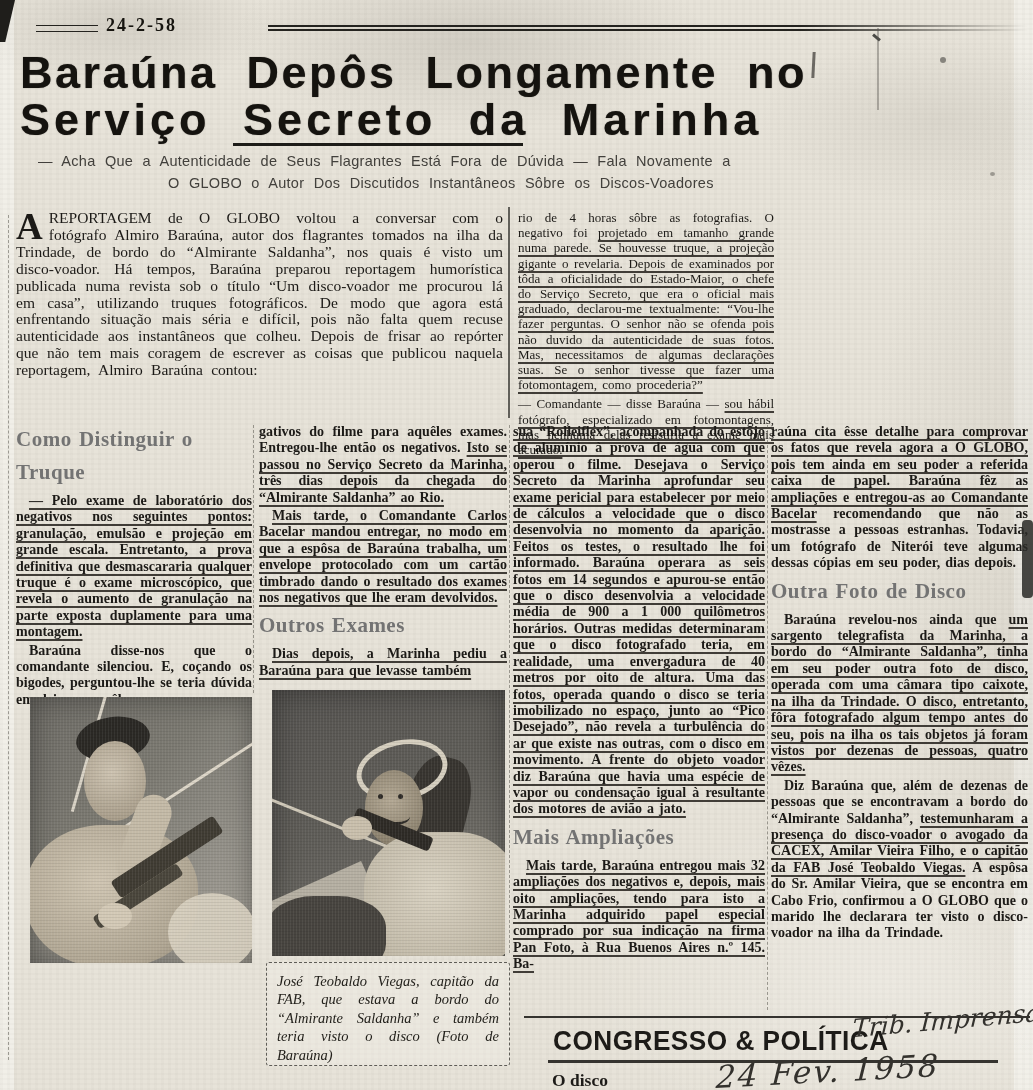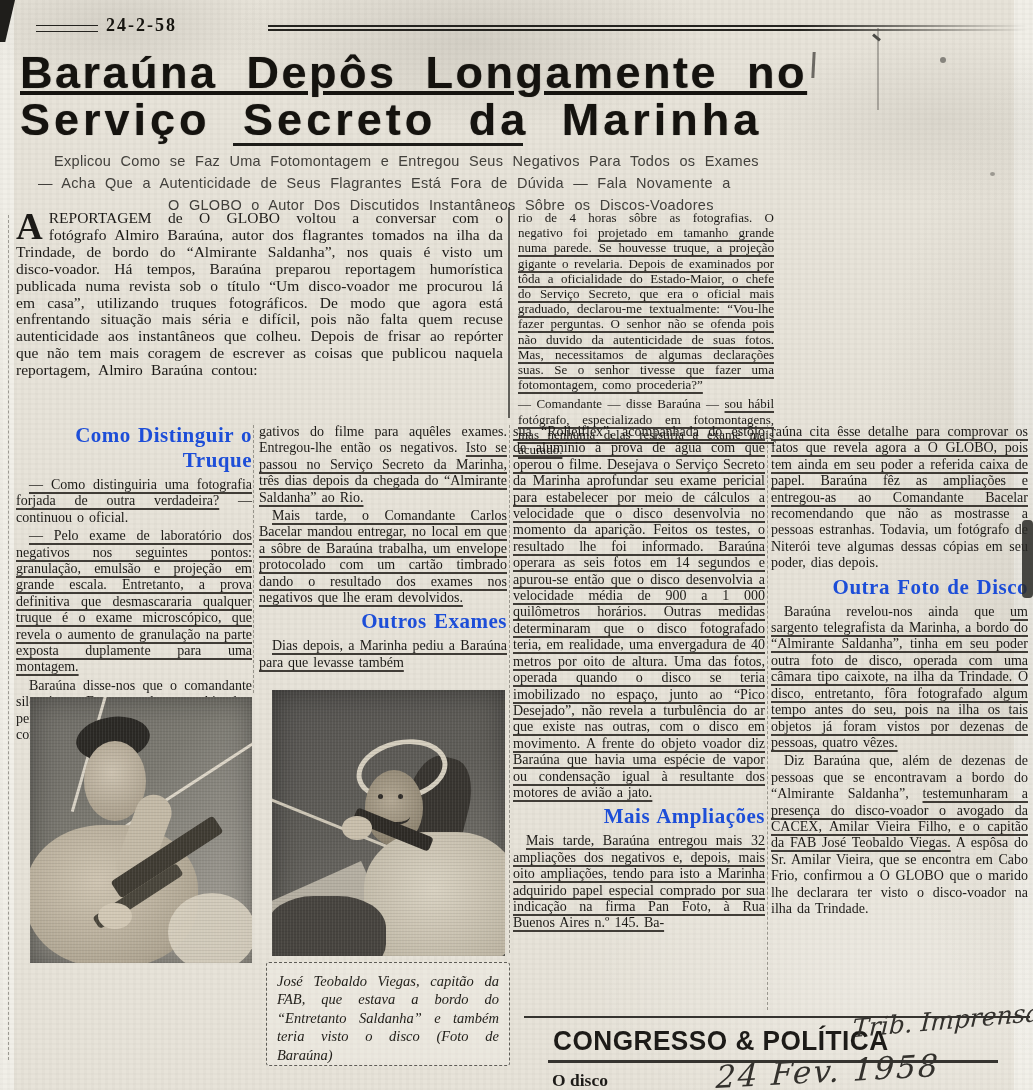--- a/index.html
+++ b/index.html
@@ -35,24 +35,24 @@
   .intro-left{position:absolute;font-size:15.5px;line-height:16.9px;text-align:justify;word-spacing:4.5px;}
   .intro-left p{margin:0;}
   .intro-left .cont{margin-top:3px;padding-left:22px;}
   .dropcap{float:left;font-size:37px;line-height:29px;font-weight:bold;padding:2px 6px 0 0;}
   .intro-right{position:absolute;font-size:13px;line-height:15.2px;text-align:justify;word-spacing:2px;}
   .intro-right p{margin:0 0 4px;}
   .vrule{position:absolute;width:1.6px;background:#403e39;opacity:.8;}
   .vdash{position:absolute;width:0;border-left:1.6px dashed #5a5850;opacity:.55;}
   
   .bcol{position:absolute;font-size:14px;line-height:16.4px;text-align:justify;word-spacing:1.5px;}
-  .bcol p{margin:0 0 2px;text-indent:13px;}
+  .bcol p{margin:0 0 2px;text-indent:13px;font-weight:bold;}
   .bcol p.noind{text-indent:0;}
-  .bcol h2{font-size:21px;line-height:25px;margin:3px 0 4px;text-align:right;font-weight:bold;
-    color:#1d4ed8;letter-spacing:.5px;}
+  .bcol h2{font-size:21px;line-height:33px;margin:3px 0 4px;text-align:left;font-weight:bold;
+    color:#737373;letter-spacing:.5px;}
   .un{text-decoration:underline;text-decoration-thickness:1.8px;text-underline-offset:2.6px;
     text-decoration-color:rgba(28,25,20,.82);text-decoration-skip-ink:none;}
   
   .photo{position:absolute;overflow:hidden;box-shadow:inset 0 0 28px rgba(0,0,0,.38);}
   .photo .shape{position:absolute;}
   .photo .grain{position:absolute;inset:0;
     background:repeating-linear-gradient(0deg, rgba(0,0,0,.07) 0 1px, transparent 1px 3px),
                repeating-linear-gradient(90deg, rgba(255,255,255,.06) 0 1px, transparent 1px 3px);}
   .photo1{background:linear-gradient(135deg,#6e6c66 0%,#7b7971 40%,#95928a 72%,#a7a399 100%);}
   .photo2{background:linear-gradient(150deg,#555350 0%,#5f5d58 45%,#6d6b65 70%,#7c7971 100%);}
@@ -81,54 +81,52 @@
   <div class="margin-strip" style="left:1014px;top:0;width:19px;height:1090px;"></div>
   <div class="tex"></div>
 
   <div class="dbl" style="left:36px;top:25px;width:62px;"></div>
   <div class="stamp" style="left:106px;top:15px;">24-2-58</div>
   <div class="dbl fade" style="left:268px;top:25px;width:760px;">
     <div class="l"></div>
       <div class="l"></div>
   </div>
 
-  <div class="headline hl1" style="left:20px;top:47px;text-decoration:underline;">Baraúna Depôs Longamente no</div>
+  <div class="headline hl1" style="left:20px;top:47px;">Baraúna Depôs Longamente no</div>
   <div class="headline hl2" style="left:20px;top:94px;">Serviço Secreto da Marinha</div>
 
   <div class="deck-rule" style="left:233px;top:143px;width:290px;height:3px;"></div>
   <div class="deck" style="left:38px;top:150px;">
-    <div class="d1">Explicou Como se Faz Uma Fotomontagem e Entregou Seus Negativos Para Todos os Exames</div>
     <div class="d2">— Acha Que a Autenticidade de Seus Flagrantes Está Fora de Dúvida — Fala Novamente a</div>
     <div class="d3">O GLOBO o Autor Dos Discutidos Instantâneos Sôbre os Discos-Voadores</div>
   </div>
 
   <div class="intro-left" style="left:16px;top:210px;width:487px;">
     <p><span class="dropcap">A</span><span>REPORTAGEM de O GLOBO voltou a conversar com o fotógrafo Almiro Baraúna, autor dos flagrantes tomados na ilha da Trindade, de bordo do “Almirante Saldanha”, nos quais é visto um disco-voador. Há tempos, Baraúna preparou reportagem humorística publicada numa revista sob o título “Um disco-voador me procurou lá em casa”, utilizando truques fotográficos. De modo que agora está enfrentando situação mais séria e difícil, pois não falta quem recuse autenticidade aos instantâneos que colheu. Depois de frisar ao repórter que não tem mais coragem de escrever as coisas que publicou naquela reportagem, Almiro Baraúna contou:</span></p>
   </div>
   <div class="vrule" style="left:508px;top:207px;height:211px;"></div>
   <div class="intro-right" style="left:518px;top:210px;width:256px;">
     <p><span>rio de 4 horas sôbre as fotografias. O negativo foi </span><span class="un">projetado em tamanho grande numa parede. Se houvesse truque, a projeção gigante o revelaria. Depois de examinados por tôda a oficialidade do Estado-Maior, o chefe do Serviço Secreto, que era o oficial mais graduado, declarou-me textualmente: “Vou-lhe fazer perguntas. O senhor não se ofenda pois não duvido da autenticidade de suas fotos. Mas, necessitamos de algumas declarações suas. Se o senhor tivesse que fazer uma fotomontagem, como procederia?”</span></p>
     <p><span>— Comandante — disse Baraúna — </span><span class="un">sou hábil fotógrafo, especializado em fotomontagens, mas nenhuma delas resistiria a exame mais acurado.</span></p>
   </div>
 
   <div class="vdash" style="left:8px;top:215px;height:845px;"></div>
   <div class="vdash" style="left:253px;top:425px;height:268px;"></div>
   <div class="vdash" style="left:509px;top:425px;height:528px;"></div>
   <div class="vdash" style="left:767px;top:425px;height:585px;"></div>
 
   <div class="bcol" style="left:16px;top:420px;width:236px;">
     <h2>Como Distinguir o Truque</h2>
-    <p><span class="un">— Como distinguiria uma fotografia forjada de outra verdadeira?</span><span> — continuou o oficial.</span></p>
     <p><span class="un">— Pelo exame de laboratório dos negativos nos seguintes pontos: granulação, emulsão e projeção em grande escala. Entretanto, a prova definitiva que desmascararia qualquer truque é o exame microscópico, que revela o aumento de granulação na parte exposta duplamente para uma montagem.</span></p>
     <p><span>Baraúna disse-nos que o comandante silenciou. E, coçando os bigodes, perguntou-lhe se teria dúvida em deixar com êle os ne-</span></p>
   </div>
 
   <div class="bcol" style="left:259px;top:424px;width:248px;">
     <p class="noind"><span>gativos do filme para aquêles exames. Entregou-lhe então os negativos. </span><span class="un">Isto se passou no Serviço Secreto da Marinha, três dias depois da chegada do “Almirante Saldanha” ao Rio.</span></p>
-    <p><span class="un">Mais tarde, o Comandante Carlos Bacelar mandou entregar, no local em que a sôbre de Baraúna trabalha, um envelope protocolado com um cartão timbrado dando o resultado dos exames nos negativos que lhe eram devolvidos.</span></p>
+    <p><span class="un">Mais tarde, o Comandante Carlos Bacelar mandou entregar, no modo em que a espôsa de Baraúna trabalha, um envelope protocolado com um cartão timbrado dando o resultado dos exames nos negativos que lhe eram devolvidos.</span></p>
     <h2>Outros Exames</h2>
     <p><span class="un">Dias depois, a Marinha pediu a Baraúna para que levasse também</span></p>
   </div>
 
   <div class="bcol" style="left:513px;top:424px;width:252px;">
     <p class="noind"><span class="un">sua “Rolleiflex”, acompanhada do estôjo de alumínio à prova de água com que operou o filme. Desejava o Serviço Secreto da Marinha aprofundar seu exame pericial para estabelecer por meio de cálculos a velocidade que o disco desenvolvia no momento da aparição. Feitos os testes, o resultado lhe foi informado. Baraúna operara as seis fotos em 14 segundos e apurou-se então que o disco desenvolvia a velocidade média de 900 a 1 000 quilômetros horários. Outras medidas determinaram que o disco fotografado teria, em realidade, uma envergadura de 40 metros por oito de altura. Uma das fotos, operada quando o disco se teria imobilizado no espaço, junto ao “Pico Desejado”, não revela a turbulência do ar que existe nas outras, com o disco em movimento. A frente do objeto voador diz Baraúna que havia uma espécie de vapor ou condensação igual à resultante dos motores de avião a jato.</span></p>
     <h2>Mais Ampliações</h2>
     <p><span class="un">Mais tarde, Baraúna entregou mais 32 ampliações dos negativos e, depois, mais oito ampliações, tendo para isto a Marinha adquirido papel especial comprado por sua indicação na firma Pan Foto, à Rua Buenos Aires n.º 145. Ba-</span></p>
   </div>
 
@@ -161,21 +159,21 @@
     <div class="shape" style="left:93px;top:80px;width:58px;height:76px;background:radial-gradient(circle at 45% 40%,#b3a894,#857b68 85%);border-radius:50%;"></div>
     <div class="shape" style="left:106px;top:104px;width:5px;height:5px;background:#2e2b27;border-radius:50%;"></div>
     <div class="shape" style="left:126px;top:104px;width:5px;height:5px;background:#2e2b27;border-radius:50%;"></div>
     <div class="shape" style="left:110px;top:118px;width:28px;height:14px;border-bottom:3px solid #2e2b27;border-radius:50%;"></div>
     <div class="shape" style="left:92px;top:142px;width:155px;height:142px;background:radial-gradient(ellipse at 45% 40%,#d9d2c2,#beb6a4 75%);border-radius:40%;"></div>
     <div class="shape" style="left:80px;top:132px;width:82px;height:15px;background:#2e2b26;border-radius:4px;transform:rotate(22deg);"></div>
     <div class="shape" style="left:70px;top:126px;width:30px;height:24px;background:#c9bfac;border-radius:50%;"></div>
     <div class="shape" style="left:-6px;top:206px;width:120px;height:80px;background:#47443f;border-radius:40%;"></div>
     <div class="grain"></div>
   </div>
-  <div class="caption" style="left:266px;top:962px;width:222px;height:84px;">José Teobaldo Viegas, capitão da FAB, que estava a bordo do “Entretanto Saldanha” e também teria visto o disco (Foto de Baraúna)</div>
+  <div class="caption" style="left:266px;top:962px;width:222px;height:84px;">José Teobaldo Viegas, capitão da FAB, que estava a bordo do “Almirante Saldanha” e também teria visto o disco (Foto de Baraúna)</div>
 
   <div class="foot-rule" style="left:524px;top:1016px;width:506px;height:2.4px;"></div>
   <div class="congresso" style="left:553px;top:1026px;">CONGRESSO &amp; POLÍTICA</div>
   <div class="foot-rule" style="left:548px;top:1060px;width:450px;height:3px;"></div>
   <div class="teaser" style="left:552px;top:1070px;">O disco</div>
   <div class="hand src" style="left:852px;top:1006px;">Trib. Imprensa</div>
   <div class="hand date" style="left:716px;top:1053px;">24 Fev. 1958</div>
 
   <div class="smudge" style="left:0;top:0;width:15px;height:42px;background:#1f1e1b;clip-path:polygon(0 0,100% 0,35% 100%,0 100%);"></div>
   <div class="smudge" style="left:1022px;top:520px;width:11px;height:78px;background:#2a2a27;border-radius:4px;opacity:.85;"></div>

